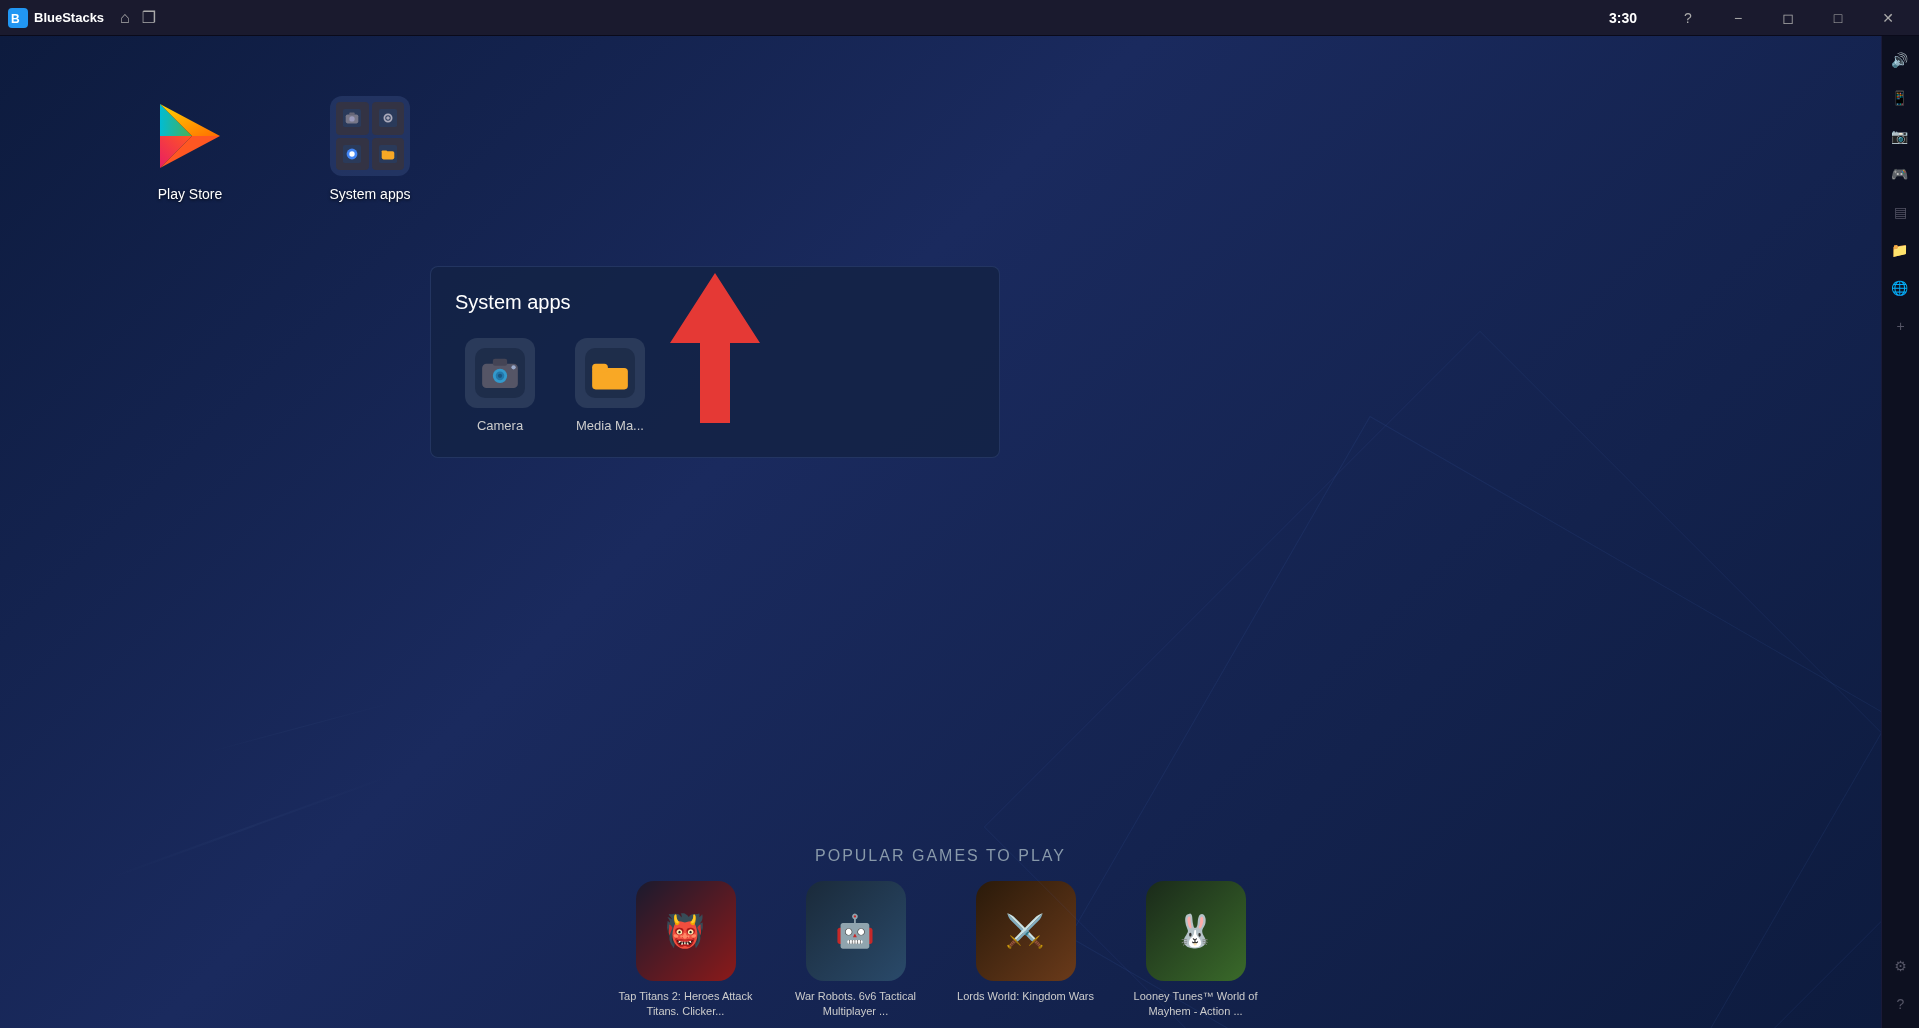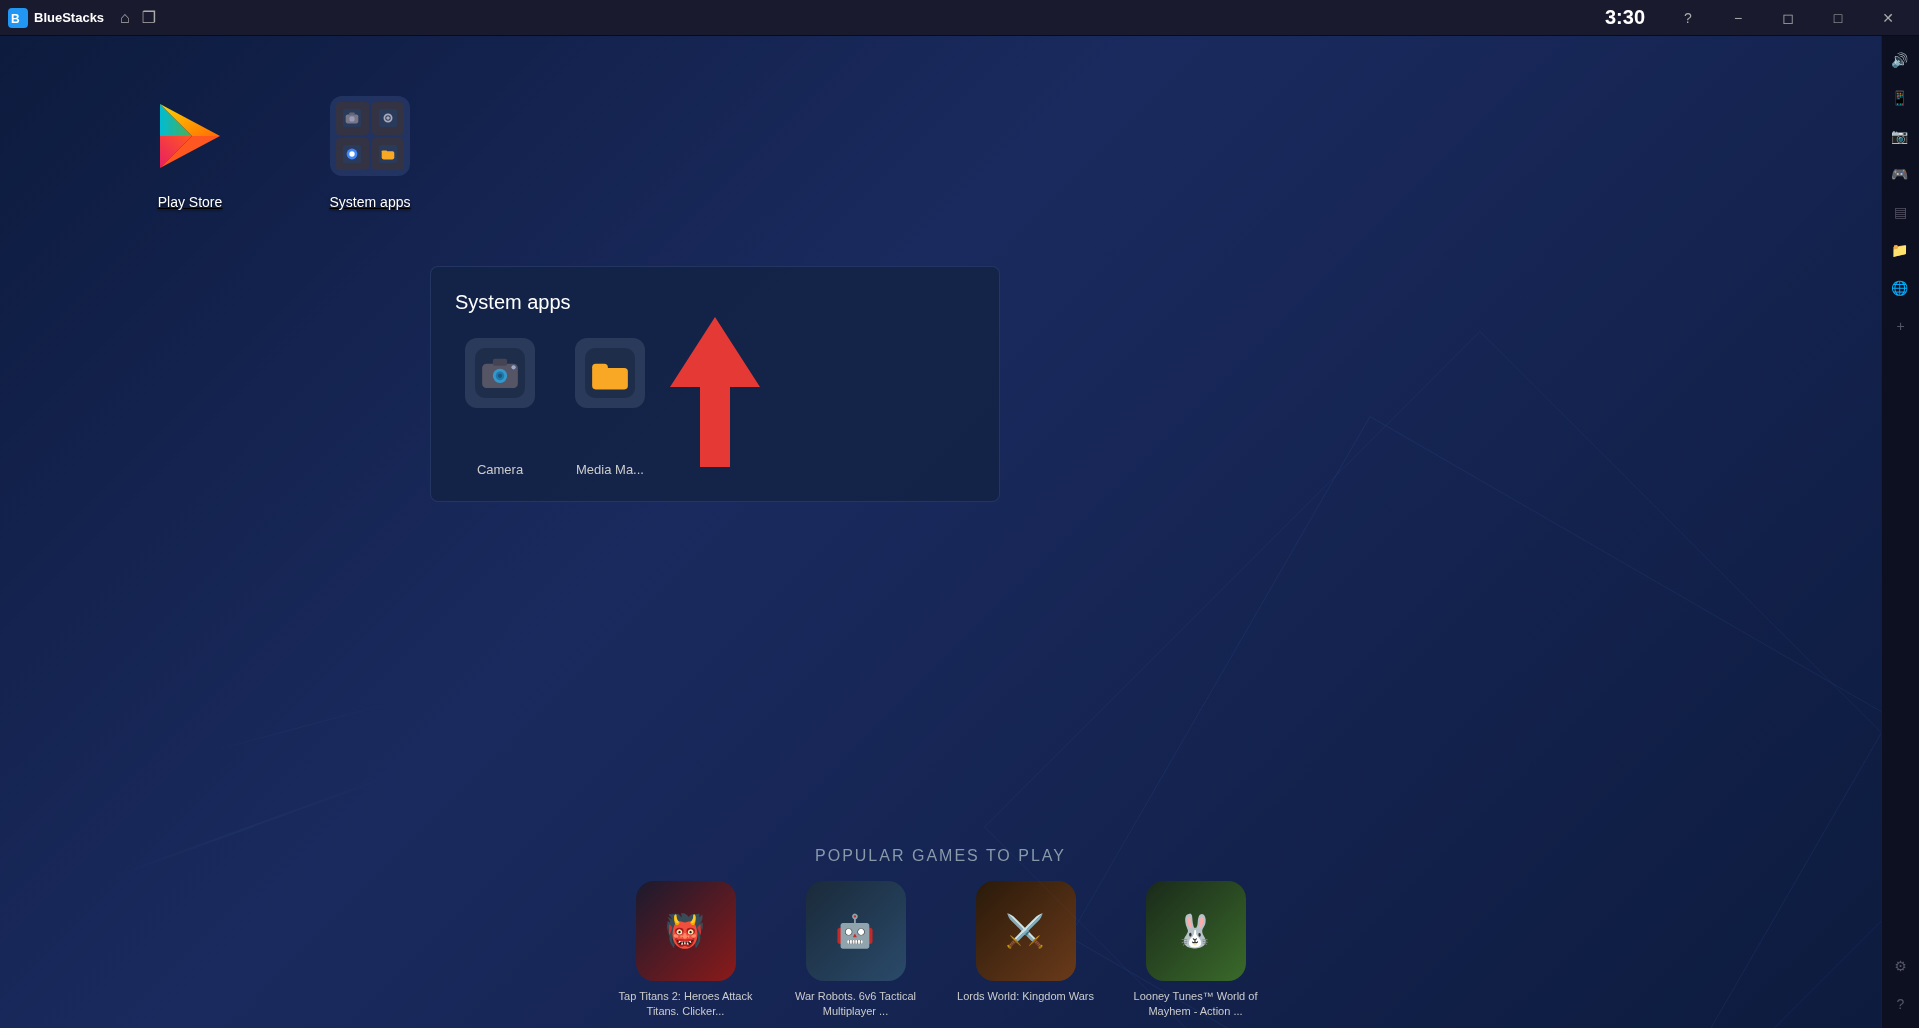--- a/index.html
+++ b/index.html
@@ -47,23 +47,23 @@
       cursor: pointer;
     }
     #titlebar-right {
       margin-left: auto;
       display: flex;
       align-items: center;
       gap: 4px;
     }
     #titlebar-time {
       color: white;
-      font-size: 20px;
+      font-size: 14px;
       font-weight: 600;
-      margin-right: 16px;
+      margin-right: 24px;
       text-align: right;
     }
     .titlebar-btn {
       width: 46px;
       height: 36px;
       display: flex;
       align-items: center;
       justify-content: center;
       color: #aaa;
       font-size: 14px;
@@ -115,24 +115,23 @@
       top: 60px;
       left: 140px;
       display: flex;
       gap: 80px;
     }
 
     .desktop-icon {
       display: flex;
       flex-direction: column;
       align-items: center;
-      gap: 18px;
+      gap: 10px;
       cursor: pointer;
       width: 100px;
-      text-decoration: underline;
     }
     .desktop-icon .icon-img {
       width: 80px;
       height: 80px;
       display: flex;
       align-items: center;
       justify-content: center;
       border-radius: 12px;
       position: relative;
     }
@@ -208,21 +207,20 @@
       justify-content: center;
       position: relative;
     }
     .sysapp-icon-wrap.highlighted {
       border: 3px solid #e53935;
     }
     .sysapp-label {
       color: #ccc;
       font-size: 13px;
       text-align: left;
-      margin-top: 44px;
     }
 
     
     #red-arrow {
       position: absolute;
       bottom: 30px;
       left: 50%;
       transform: translateX(-50%);
     }
 

